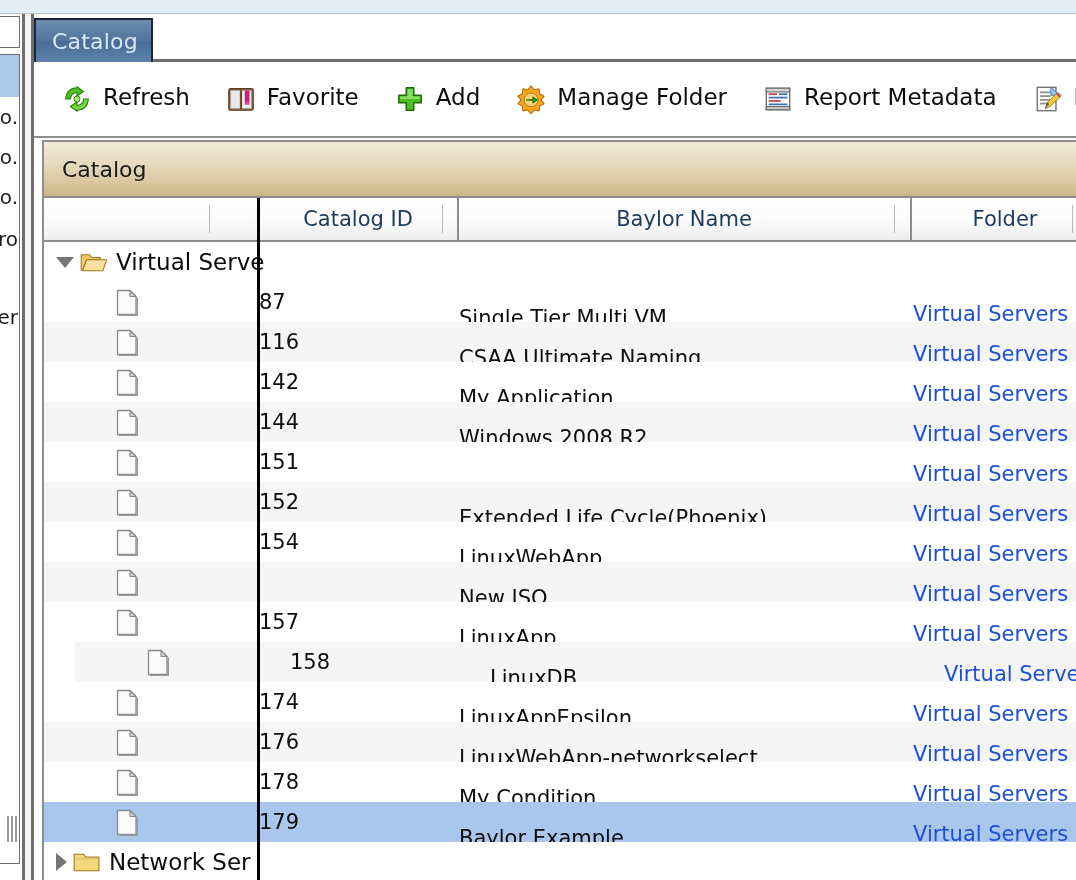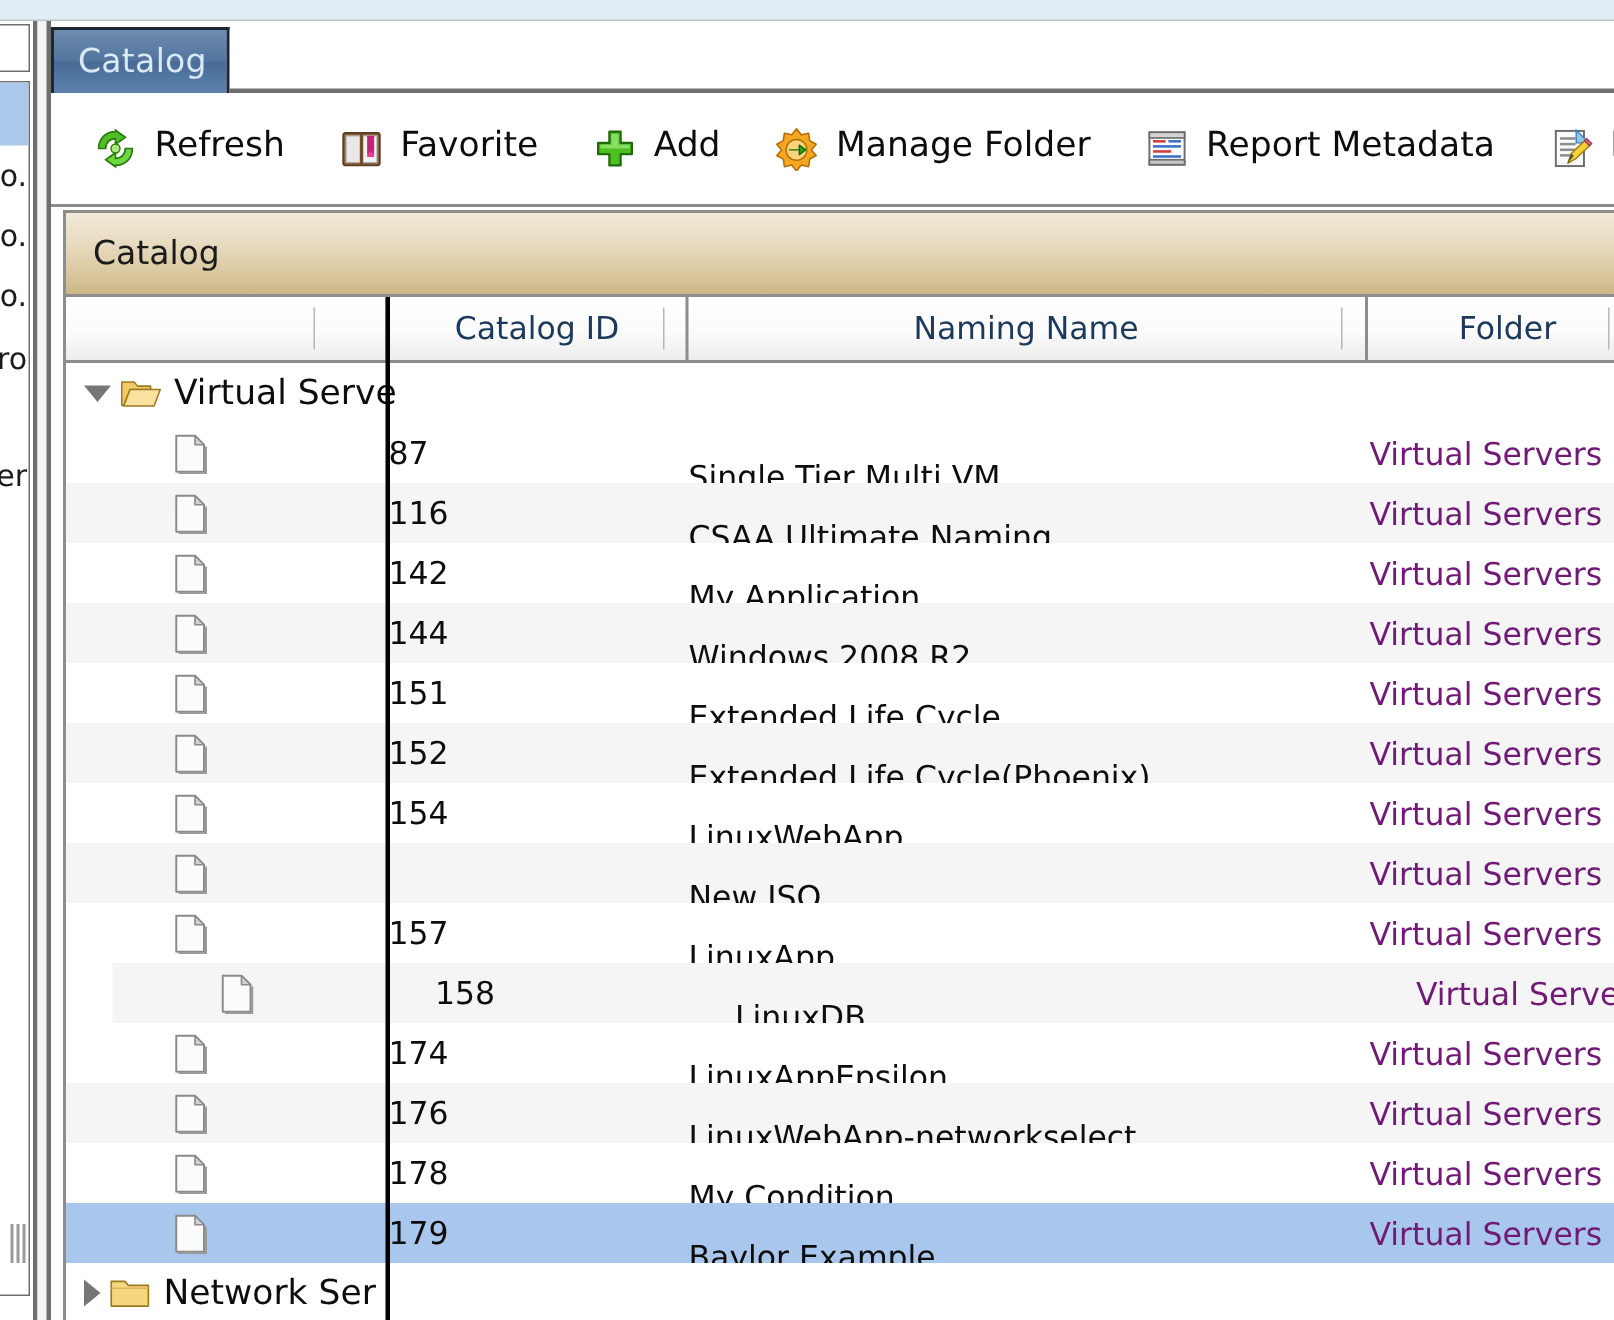--- a/index.html
+++ b/index.html
@@ -278,26 +278,26 @@
     width: 450px; height: 40px;
     display: flex;
     align-items: center;
     font-size: 21px;
     color: #0d0d0d;
     white-space: nowrap;
     overflow: hidden;
   }
   .cell-folder {
     position: absolute;
-    left: 869px; top: 1px;
+    left: 869px; top: 12px;
     width: 163px; height: 40px;
     display: flex;
     align-items: center;
     font-size: 21px;
-    color: #701a75;
+    color: #1d4ed8;
     white-space: nowrap;
     overflow: hidden;
   }
 
   
   .bodyline {
     position: absolute;
     top: 0;
     width: 1px; height: 638px;
     background: #c8c8c8;
@@ -479,21 +479,21 @@
         <div class="hsep" style="left:165px;"></div>
         <div class="hdiv" style="left:213px;"></div>
 
         <div class="hcell" style="left:215px; width:198px;">
           <span>Catalog ID</span>
         </div>
         <div class="hsep" style="left:398px;"></div>
         <div class="hdiv" style="left:413px;"></div>
 
         <div class="hcell" style="left:415px; width:450px;">
-          <span>Naming Name</span>
+          <span>Baylor Name</span>
         </div>
         <div class="hsep" style="left:850px;"></div>
         <div class="hdiv" style="left:866px;"></div>
 
         <div class="hcell" style="left:869px; width:184px;">
           <span>Folder</span>
         </div>
         <div class="hsep" style="left:1028px;"></div>
       </div>
 
@@ -572,21 +572,20 @@
             <div class="cell-tree">
               <span class="doc-ico">
                 <svg viewBox="0 0 22 27" style="width:22px;height:27px;display:block;">
                   <path d="M1.5 1.5 H14 L20 7.5 V25.5 H1.5 Z" fill="#fbfbfb" stroke="#8a8a8a" stroke-width="1.3" stroke-linejoin="round"></path>
                   <path d="M14 1.5 V7.5 H20 Z" fill="#d3d3d3" stroke="#8a8a8a" stroke-width="1.1" stroke-linejoin="round"></path>
                   <path d="M3 26.6 H21.2 V8.6" stroke="#9a9a9a" stroke-width="1.6" fill="none"></path>
                 </svg>
               </span>
             </div>
             <div class="cell-id">151</div>
-            <div class="cell-name">Extended Life Cycle</div>
             <div class="cell-folder">Virtual Servers</div>
           </div>
           <div class="row odd" style="top: 240px;">
             <div class="cell-tree">
               <span class="doc-ico">
                 <svg viewBox="0 0 22 27" style="width:22px;height:27px;display:block;">
                   <path d="M1.5 1.5 H14 L20 7.5 V25.5 H1.5 Z" fill="#fbfbfb" stroke="#8a8a8a" stroke-width="1.3" stroke-linejoin="round"></path>
                   <path d="M14 1.5 V7.5 H20 Z" fill="#d3d3d3" stroke="#8a8a8a" stroke-width="1.1" stroke-linejoin="round"></path>
                   <path d="M3 26.6 H21.2 V8.6" stroke="#9a9a9a" stroke-width="1.6" fill="none"></path>
                 </svg>

